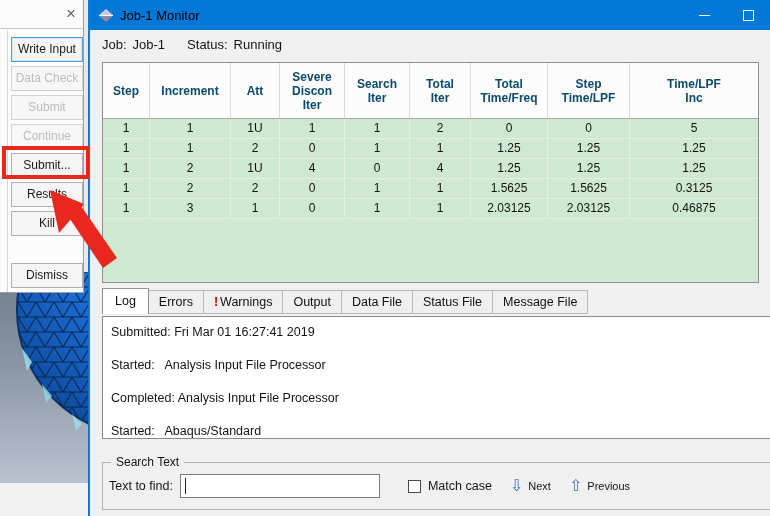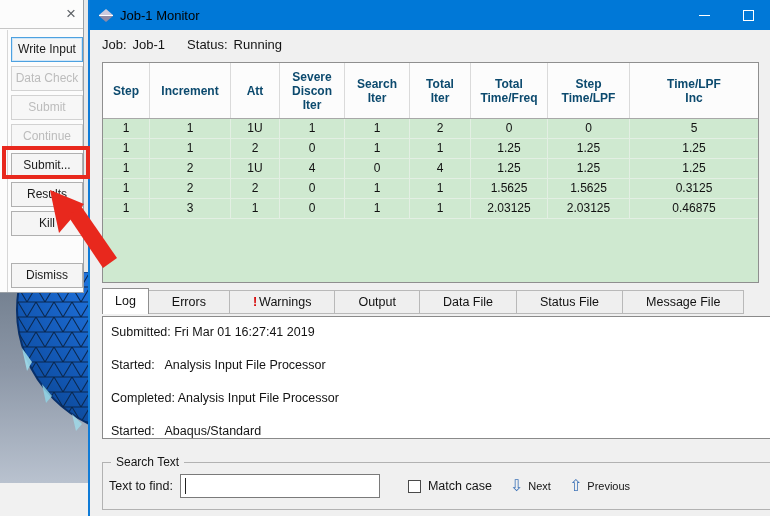--- a/index.html
+++ b/index.html
@@ -61,21 +61,21 @@
   .th:last-child { border-right:none; }
   .trow { display:flex; height:20px; border-bottom:1px solid #e3efe3; }
   .td { font-size:12px; color:#111; text-align:center; line-height:19px;
         border-right:1px solid #e3efe3; }
   .td:last-child { border-right:none; }
   .c0{width:47px}.c1{width:81px}.c2{width:49px}.c3{width:65px}.c4{width:65px}
   .c5{width:61px}.c6{width:77px}.c7{width:82px}.c8{flex:1}
 
   
   .tabbar { position:absolute; left:12px; top:288px; height:26px; display:flex; align-items:flex-end; }
-  .tab { height:24px; line-height:22px; padding:0 23px; font-size:12.5px; color:#111;
+  .tab { height:24px; line-height:22px; padding:0 10px; font-size:12.5px; color:#111;
          background:#efefef; border:1px solid #b9b9b9; border-left:none; }
   .tab.active { height:26px; line-height:24px; background:#ffffff; border:1px solid #8f8f8f;
                 border-bottom:none; padding:0 12px; }
   .tab .warn { color:#d40000; font-weight:bold; margin-right:2px; }
 
   
   .logbox { position:absolute; left:12px; top:316px; width:672px; height:123px;
             background:#ffffff; border:1px solid #8a8a8a; padding:8px 0 0 8px; overflow:hidden; }
   .logline { font-size:12.5px; color:#141414; white-space:pre; margin-bottom:20px; height:13px; }
 

